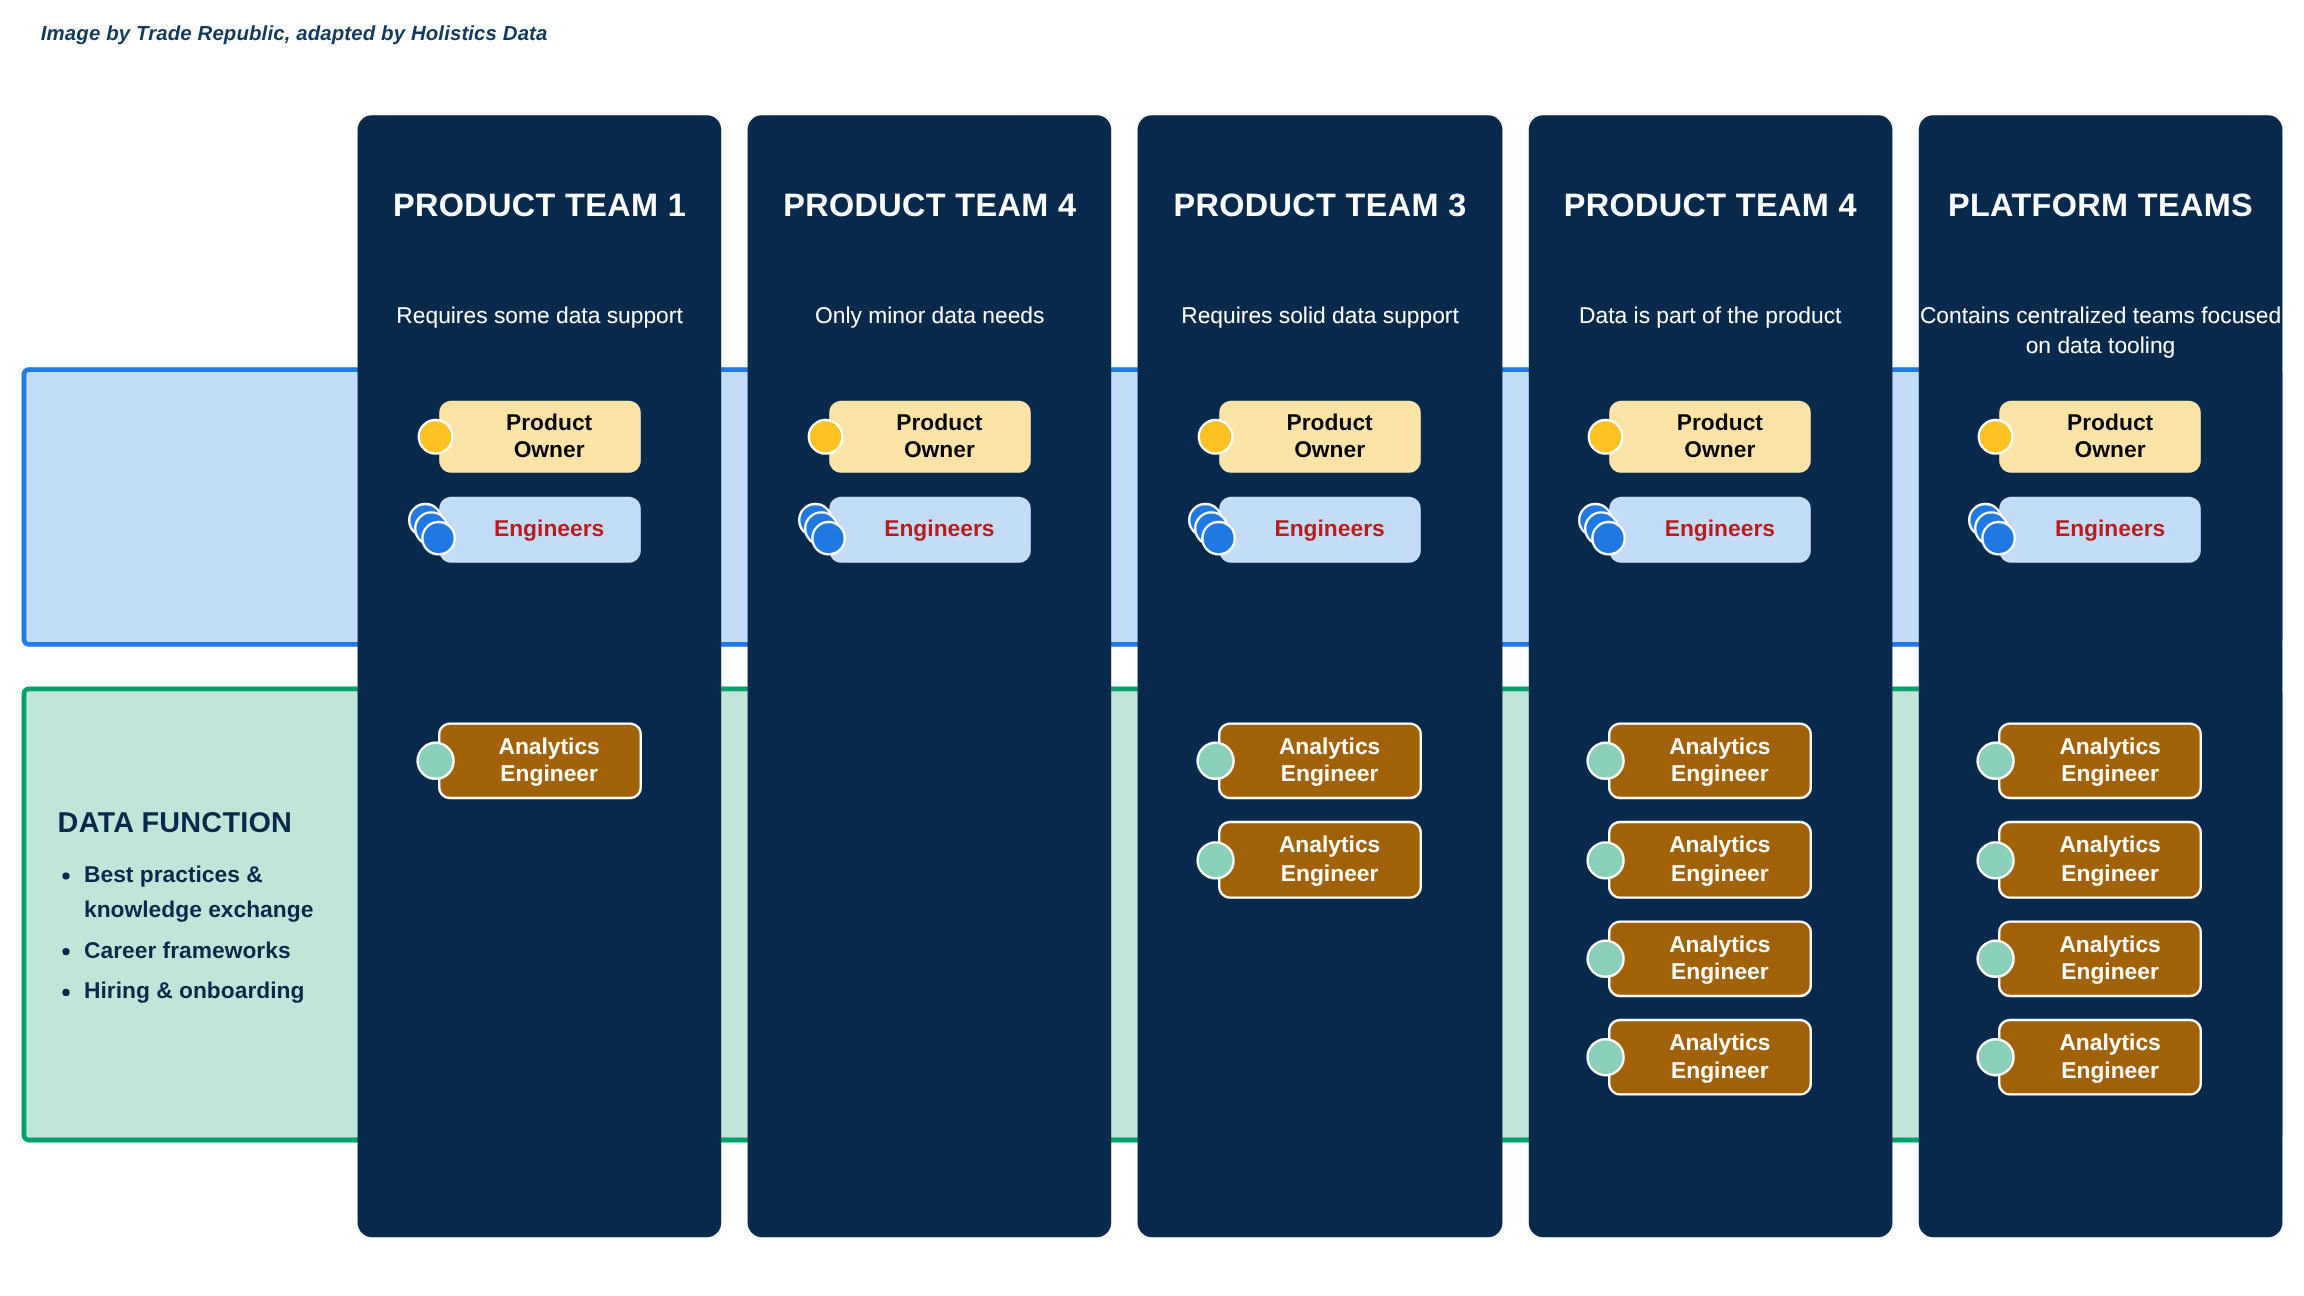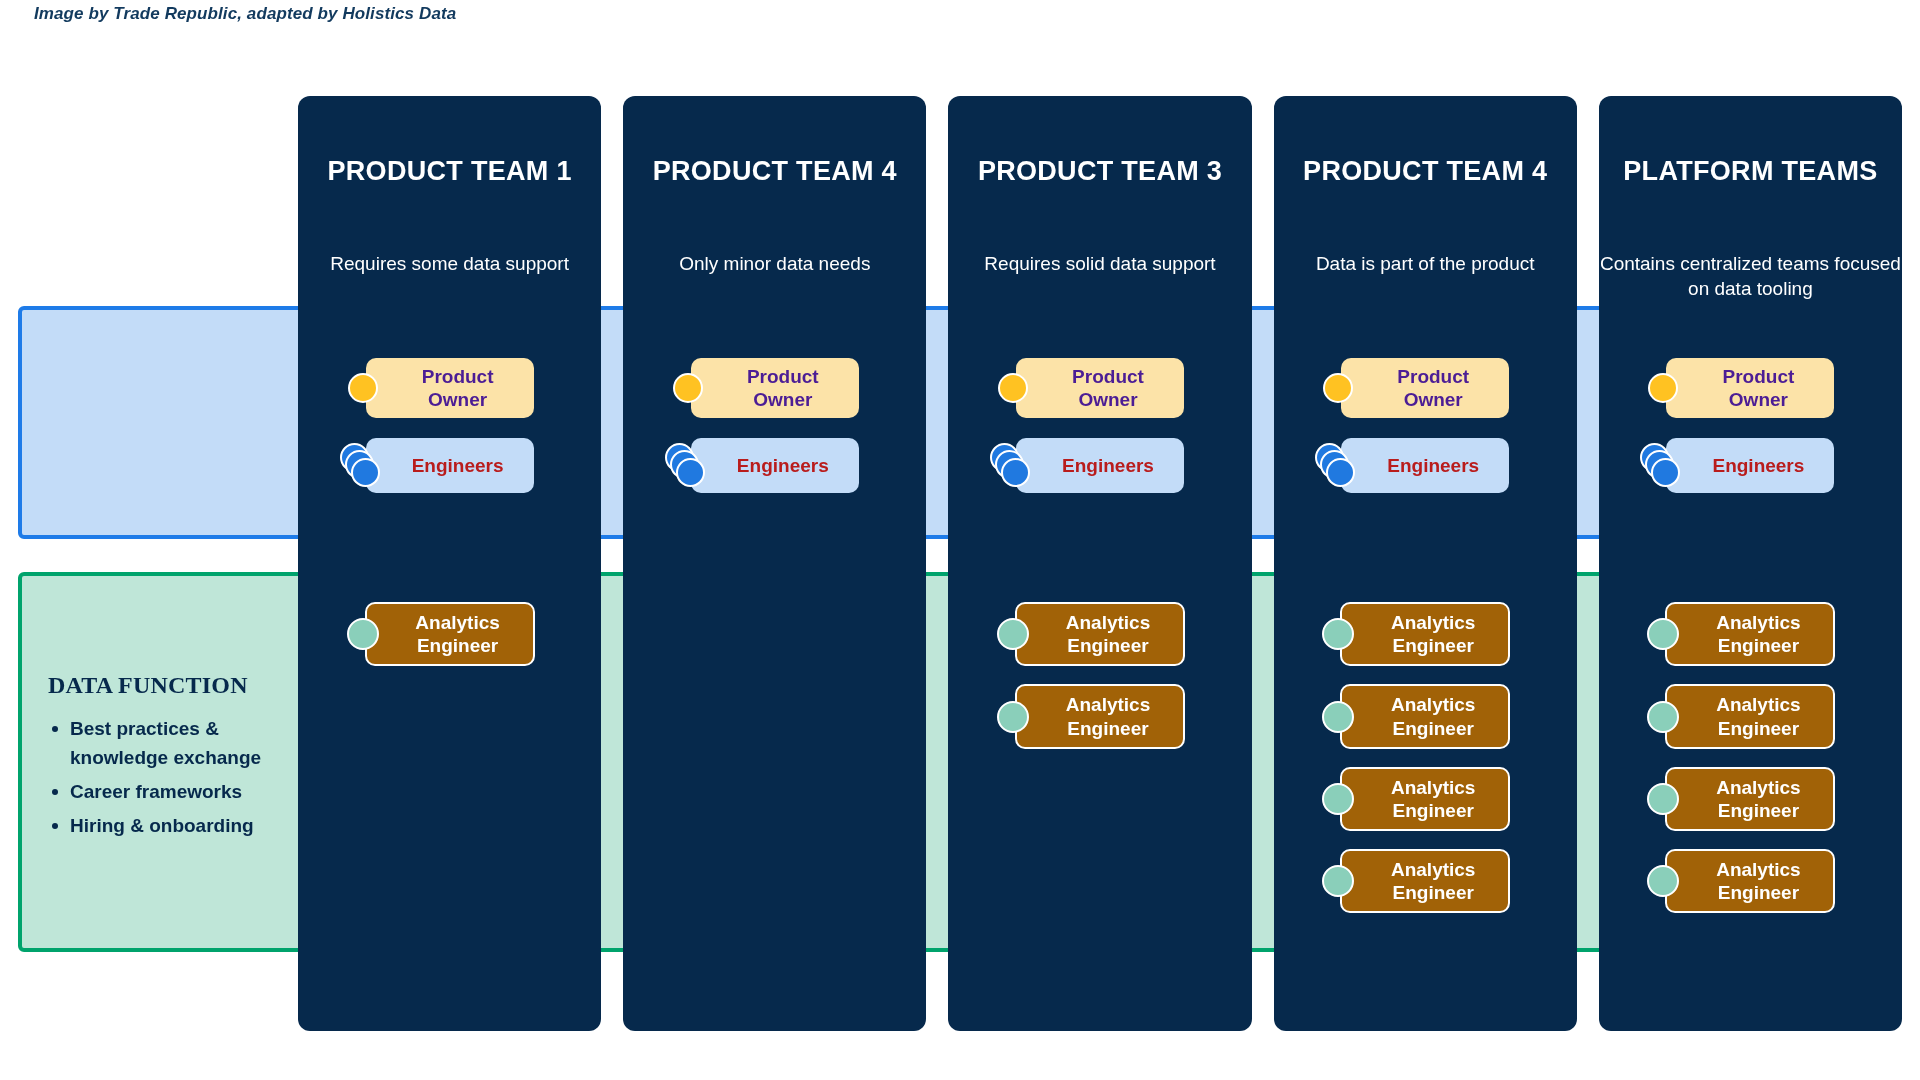--- a/index.html
+++ b/index.html
@@ -17,21 +17,21 @@
     position: relative;
     width: 1920px;
     height: 1080px;
     background: #ffffff;
   }
 
   
   .caption {
     position: absolute;
     left: 34px;
-    top: 4px;
+    top: 18px;
     font-size: 17px;
     font-style: italic;
     font-weight: 600;
     color: #123A5E;
     letter-spacing: 0.1px;
     white-space: nowrap;
   }
 
   
   .band {
@@ -73,21 +73,20 @@
   }
   .band-label-data {
     top: 672px;
     width: 260px;
   }
   .band-label-data .dl-title {
     font-size: 24px;
     font-weight: bold;
     letter-spacing: 0.2px;
     margin-bottom: 16px;
-    font-family: Liberation Serif, serif;
   }
   .band-label-data ul {
     list-style: none;
   }
   .band-label-data li {
     position: relative;
     padding-left: 22px;
     font-size: 19px;
     font-weight: bold;
     line-height: 1.52;
@@ -193,22 +192,21 @@
 
   .chip .dot {
     position: absolute;
     border-radius: 50%;
     border: 2px solid #ffffff;
   }
 
   
   .chip-po {
     background: #FCE3A8;
-    color: #4c1d95;
-    margin-top: 24px;
+    color: #000000;
   }
   .chip-po .dot {
     left: -18px;
     top: 50%;
     transform: translateY(-50%);
     width: 30px;
     height: 30px;
     background: #FFC222;
   }
 

